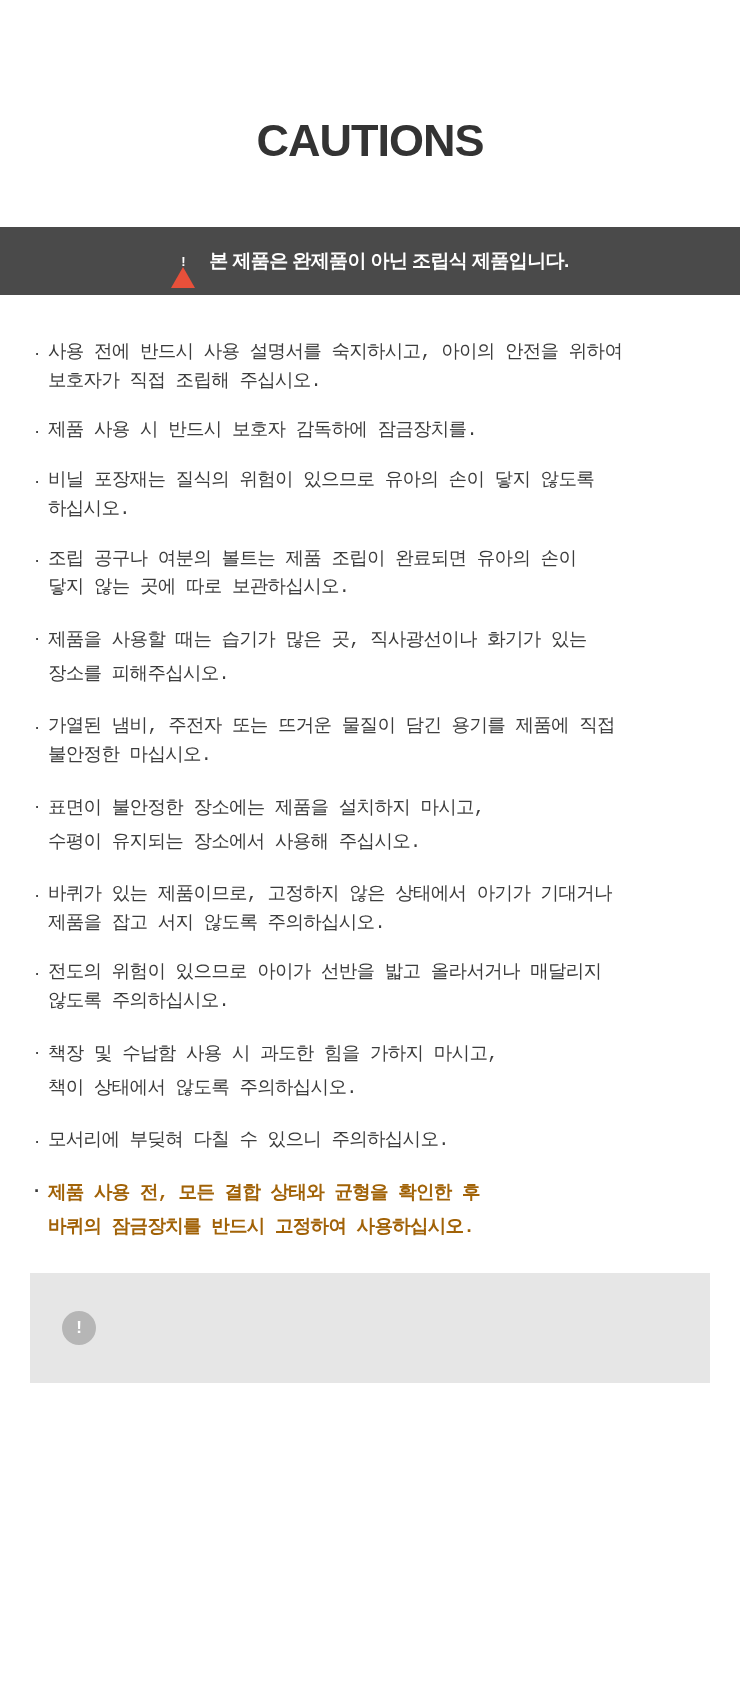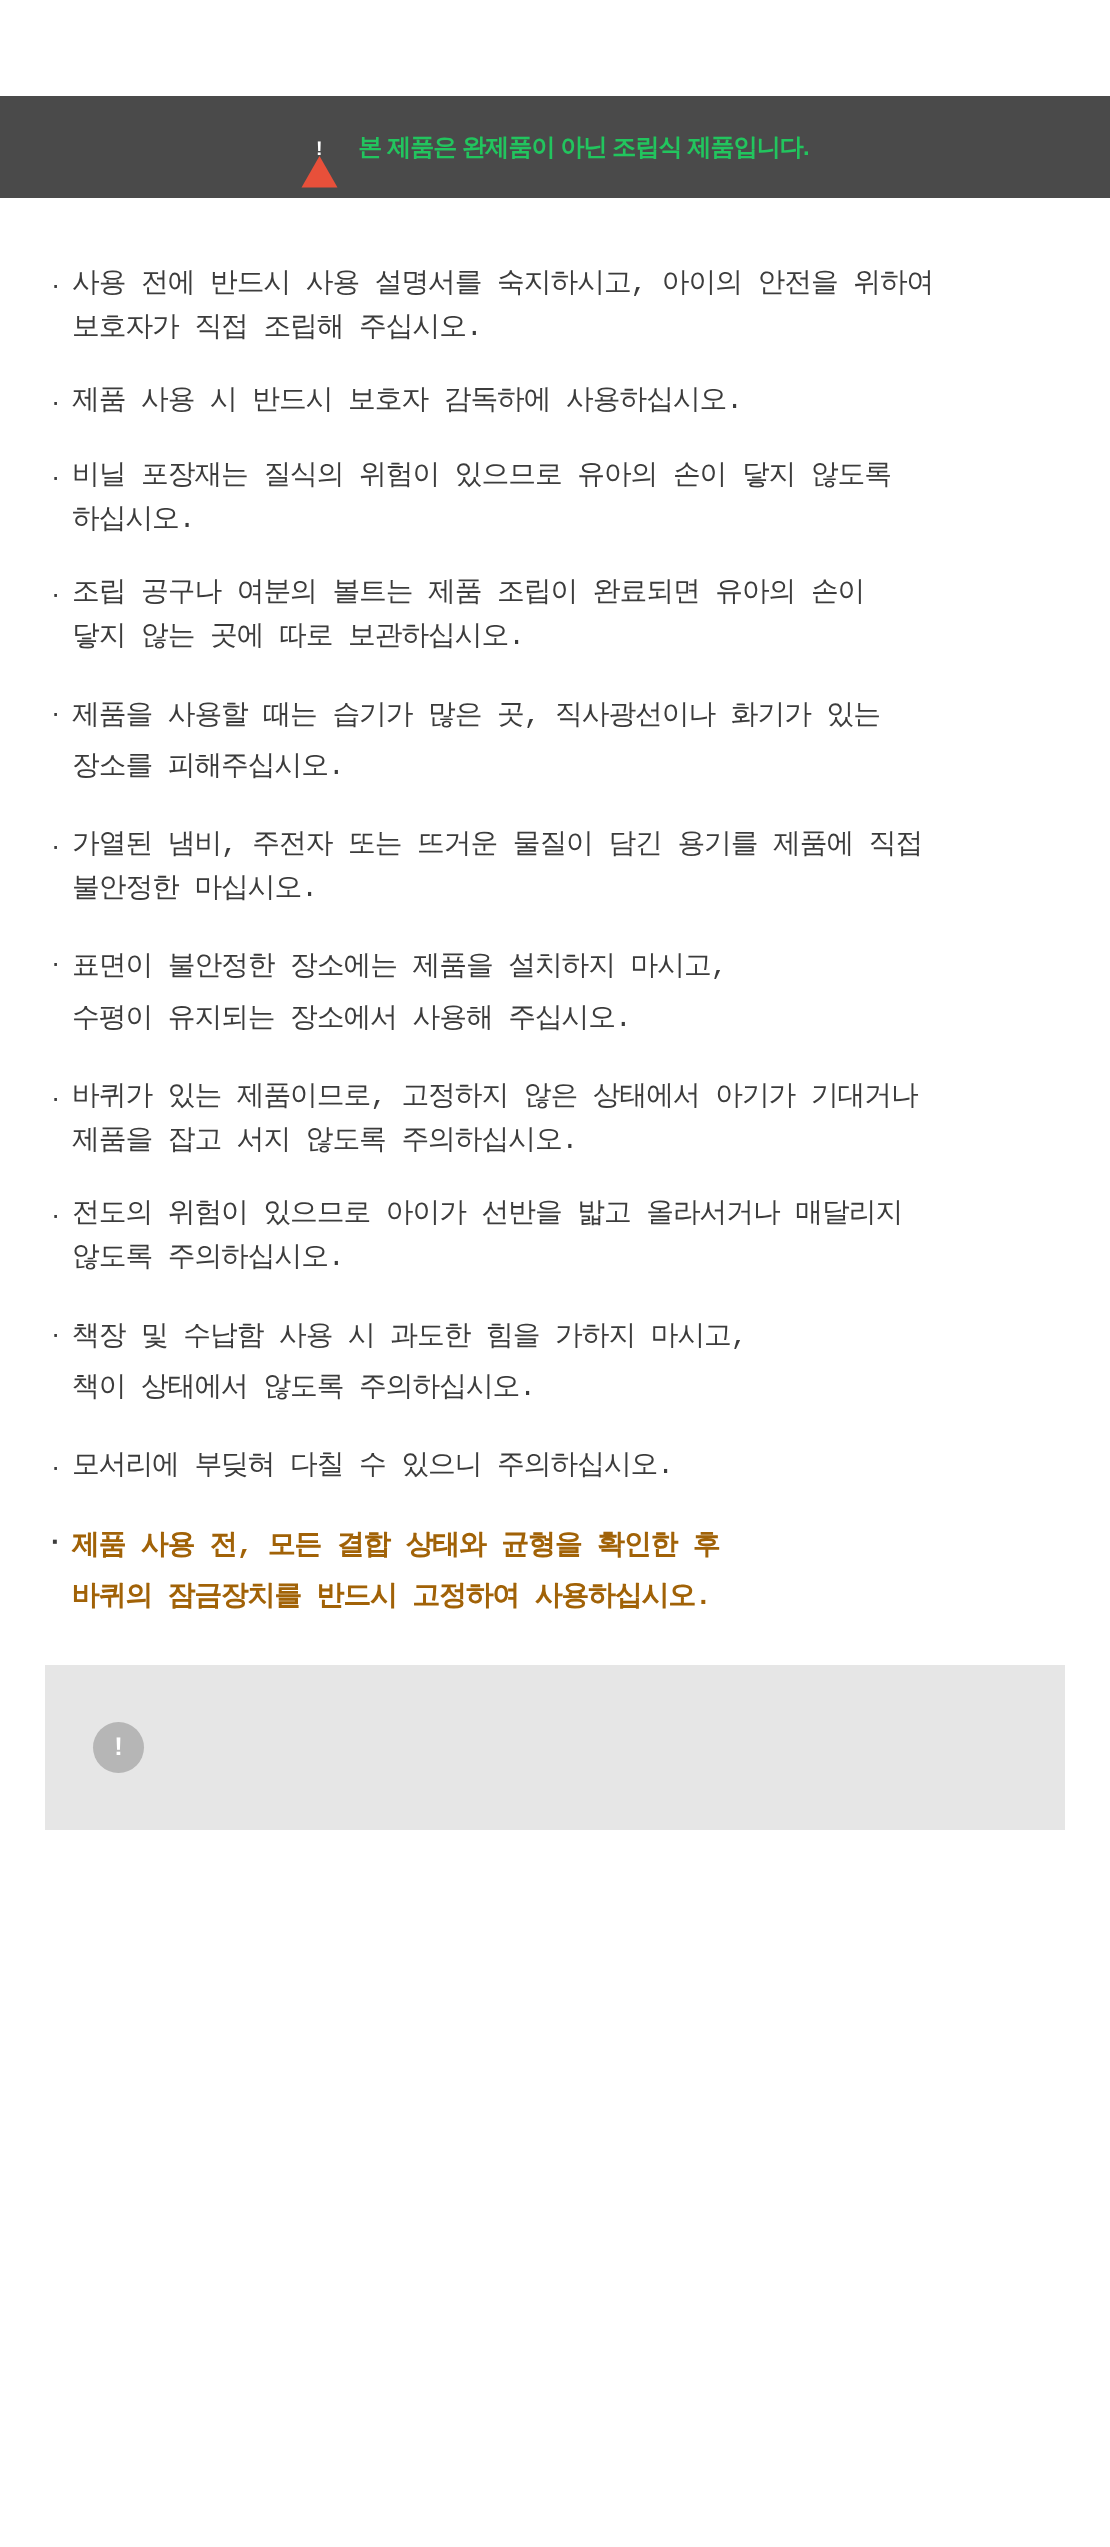--- a/index.html
+++ b/index.html
@@ -60,22 +60,22 @@
     left: 0;
     top: 5px;
     width: 24px;
     text-align: center;
     font-size: 13px;
     font-weight: bold;
     color: #ffffff;
     line-height: 1;
   }
   .banner-text {
-    color: #22c55e;
-    font-size: 16px;
+    color: #ffffff;
+    font-size: 19px;
     font-weight: bold;
     letter-spacing: -0.6px;
   }
 
   
   .list {
     padding: 44px 30px 0 34px;
   }
   .item {
     display: flex;
@@ -140,38 +140,39 @@
     color: #3c3c3c;
     letter-spacing: -0.7px;
     white-space: pre-line;
   }
 </style>
 </head>
 <body>
 
 <div class="page">
 
+  <h1 class="title">CAUTIONS</h1>
 
   <div class="banner">
     <span class="banner-icon">
       <span class="tri"></span>
       <span class="bang">!</span>
     </span>
     <span class="banner-text">본 제품은 완제품이 아닌 조립식 제품입니다.</span>
   </div>
 
   <div class="list">
     <div class="item">
       <span class="dot">·</span>
       <span class="txt">사용 전에 반드시 사용 설명서를 숙지하시고, 아이의 안전을 위하여
 보호자가 직접 조립해 주십시오.</span>
     </div>
     <div class="item">
       <span class="dot">·</span>
-      <span class="txt">제품 사용 시 반드시 보호자 감독하에 사용하십시오.</span>
+      <span class="txt">제품 사용 시 반드시 보호자 감독하에 잠금장치를.</span>
     </div>
     <div class="item">
       <span class="dot">·</span>
       <span class="txt">비닐 포장재는 질식의 위험이 있으므로 유아의 손이 닿지 않도록
 하십시오.</span>
     </div>
     <div class="item">
       <span class="dot">·</span>
       <span class="txt">조립 공구나 여분의 볼트는 제품 조립이 완료되면 유아의 손이
 닿지 않는 곳에 따로 보관하십시오.</span>

